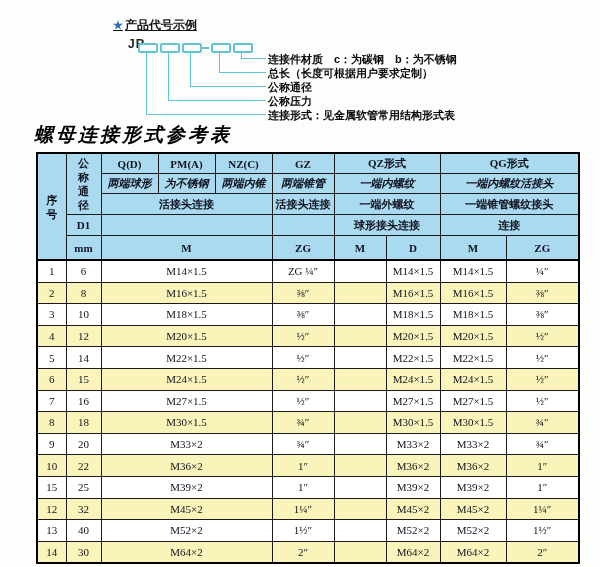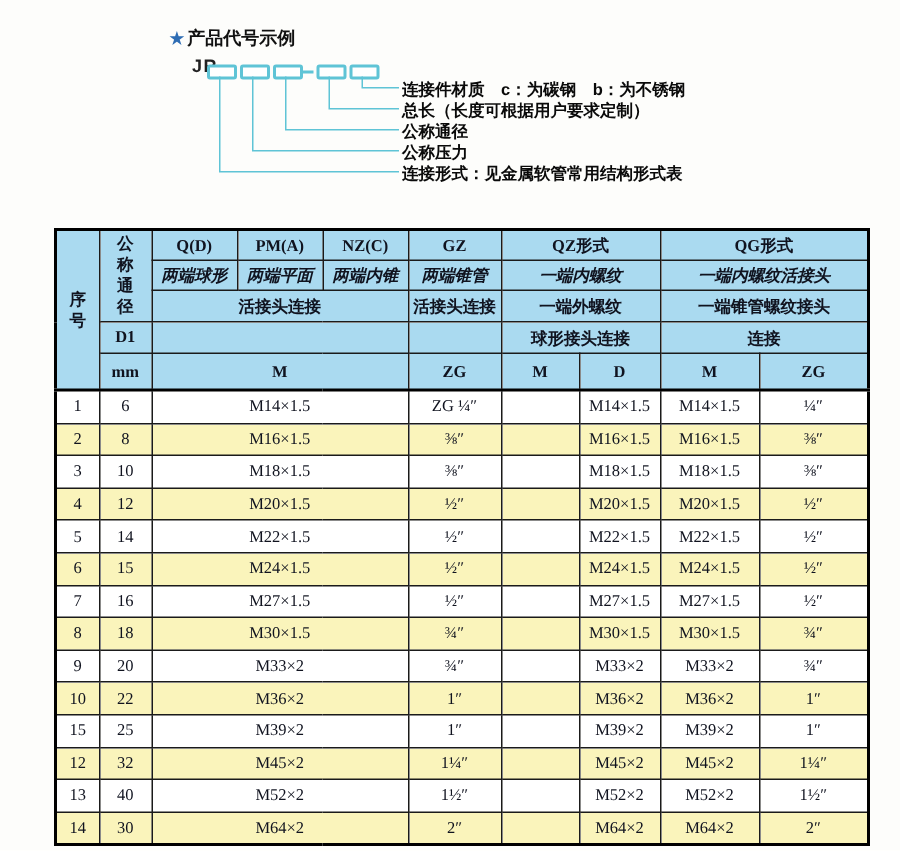--- a/index.html
+++ b/index.html
@@ -2,21 +2,21 @@
 <html style="--accent: #5fc4d6; --header-bg: #aadaf0; --row-bg: #ffffff; --row-alt-bg: #faf4bb;"><head>
 <meta charset="utf-8">
 <style>
   html,body{margin:0;padding:0;background:#fff;}
   .page{
     position:relative;width:600px;height:567px;background:#fdfdfb;
     font-family:"Liberation Serif","DejaVu Serif",serif;color:#111;overflow:hidden;
   }
   
   .diag-heading{
-    position:absolute;left:113px;top:17px;font:bold 12px "Liberation Sans",sans-serif;color:#111;
+    position:absolute;left:113px;top:17px;font:bold 12px "Liberation Sans",sans-serif;color:#111;text-decoration:underline;
   }
   .diag-heading .star{color:#2e6db4;margin-right:2px;font-size:11px;}
   .jr-prefix{position:absolute;left:128px;top:37px;font:bold 12px "Liberation Sans",sans-serif;color:#222;letter-spacing:1px;}
   .code-box{
     position:absolute;top:43px;width:16px;height:6px;
     border:2px solid var(--accent);border-radius:2px;background:#fff;
   }
   .code-dash{position:absolute;top:47px;width:7px;height:2px;background:var(--accent);}
   .conn{position:absolute;background:var(--accent);}
   .conn.v{width:1px;}
@@ -80,20 +80,21 @@
     <span class="conn v" style="left:146px;top:51px;height:63px"></span>
     <span class="conn h" style="left:146px;top:114px;width:120px"></span>
 
     <div class="diag-label" style="top:52px">连接件材质　c：为碳钢　b：为不锈钢</div>
     <div class="diag-label" style="top:66px">总长（长度可根据用户要求定制）</div>
     <div class="diag-label" style="top:80px">公称通径</div>
     <div class="diag-label" style="top:94px">公称压力</div>
     <div class="diag-label" style="top:108px">连接形式：见金属软管常用结构形式表</div>
   </div>
 
+  <h1 class="page-title">螺母连接形式参考表</h1>
 
   <table class="ref">
     <colgroup>
       <col style="width:29px">
         <col style="width:35px">
       <col style="width:57px">
         <col style="width:57px">
         <col style="width:57px">
       <col style="width:62px">
       <col style="width:52px">
@@ -111,21 +112,21 @@
 径</th>
         <th>Q(D)</th>
         <th>PM(A)</th>
         <th>NZ(C)</th>
         <th>GZ</th>
         <th colspan="2">QZ形式</th>
         <th colspan="2">QG形式</th>
       </tr>
       <tr class="r2">
         <th>两端球形</th>
-        <th>两端平面</th>
+        <th>为不锈钢</th>
         <th>两端内锥</th>
         <th>两端锥管</th>
         <th colspan="2">一端内螺纹</th>
         <th colspan="2">一端内螺纹活接头</th>
       </tr>
       <tr class="r3">
         <th colspan="3">活接头连接</th>
         <th>活接头连接</th>
         <th colspan="2">一端外螺纹</th>
         <th colspan="2">一端锥管螺纹接头</th>

